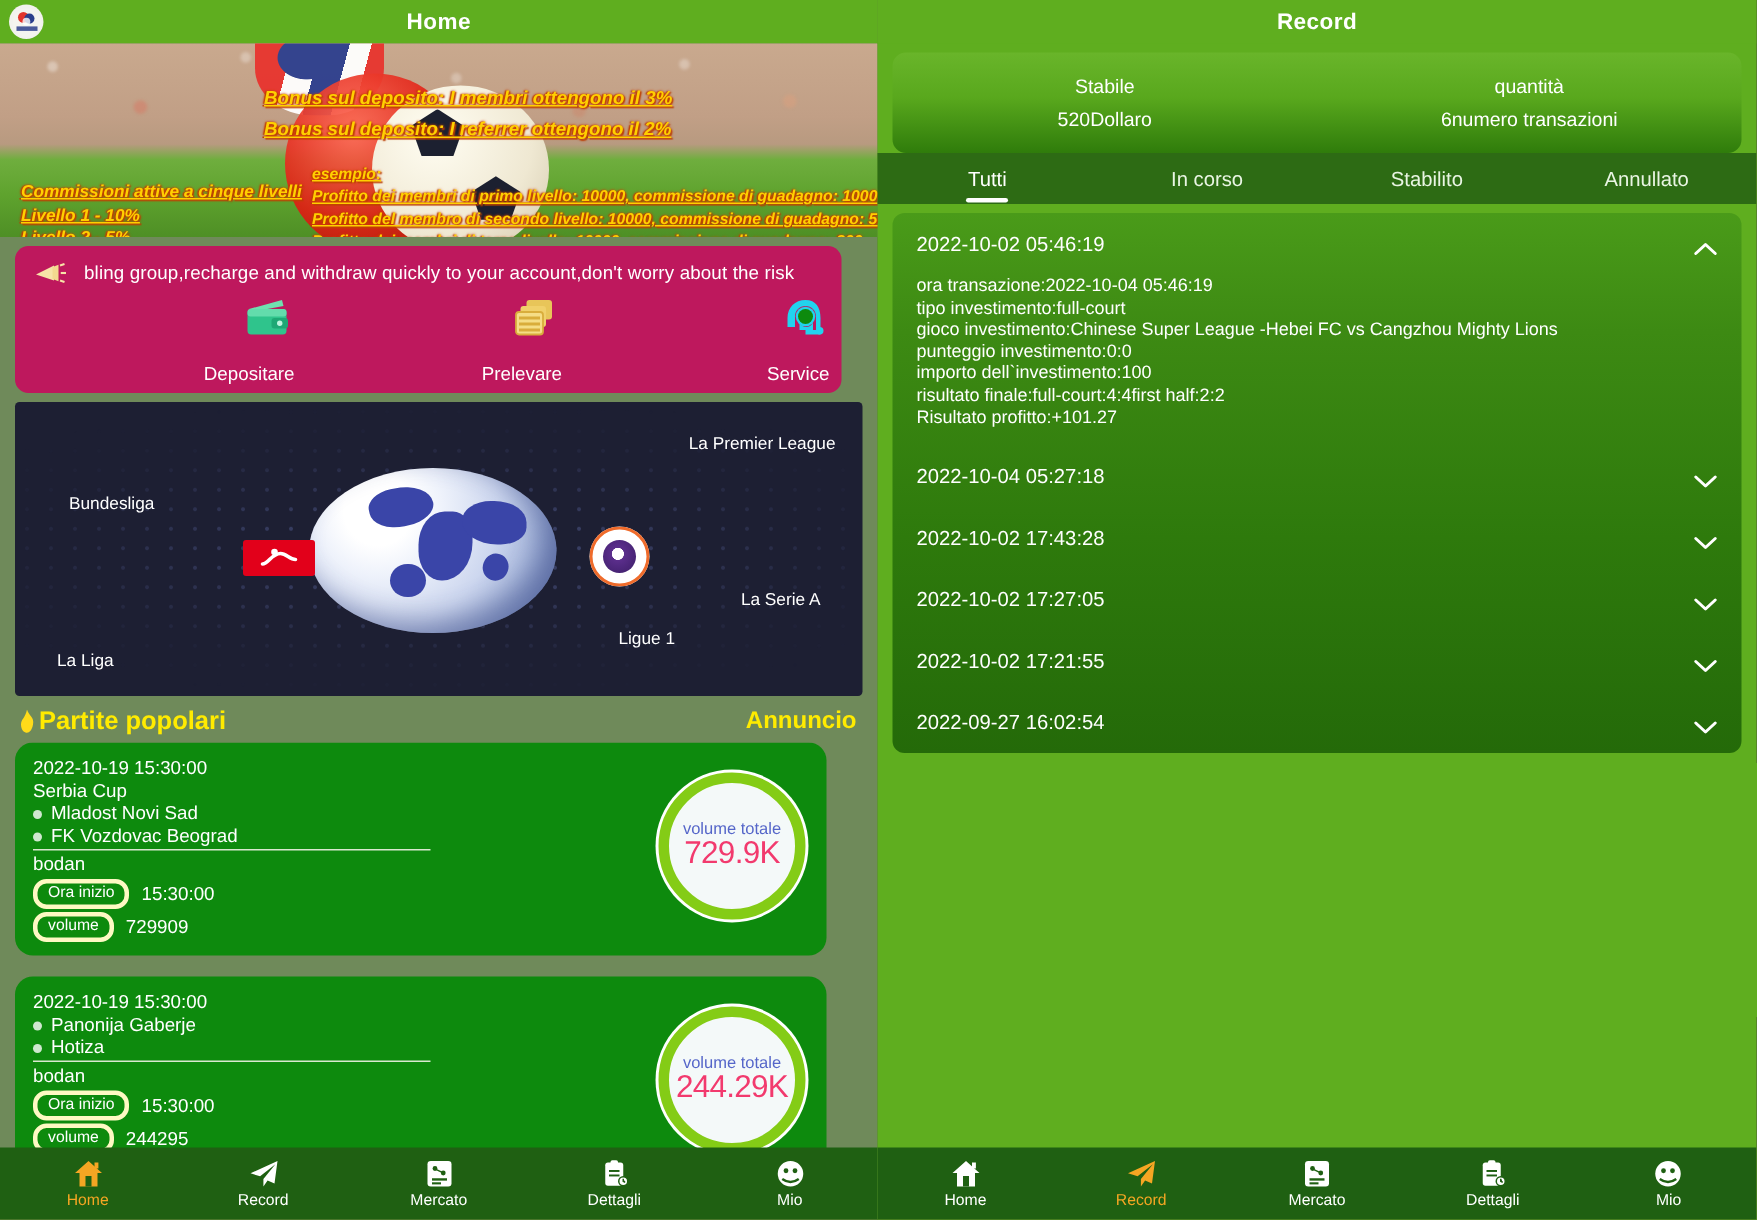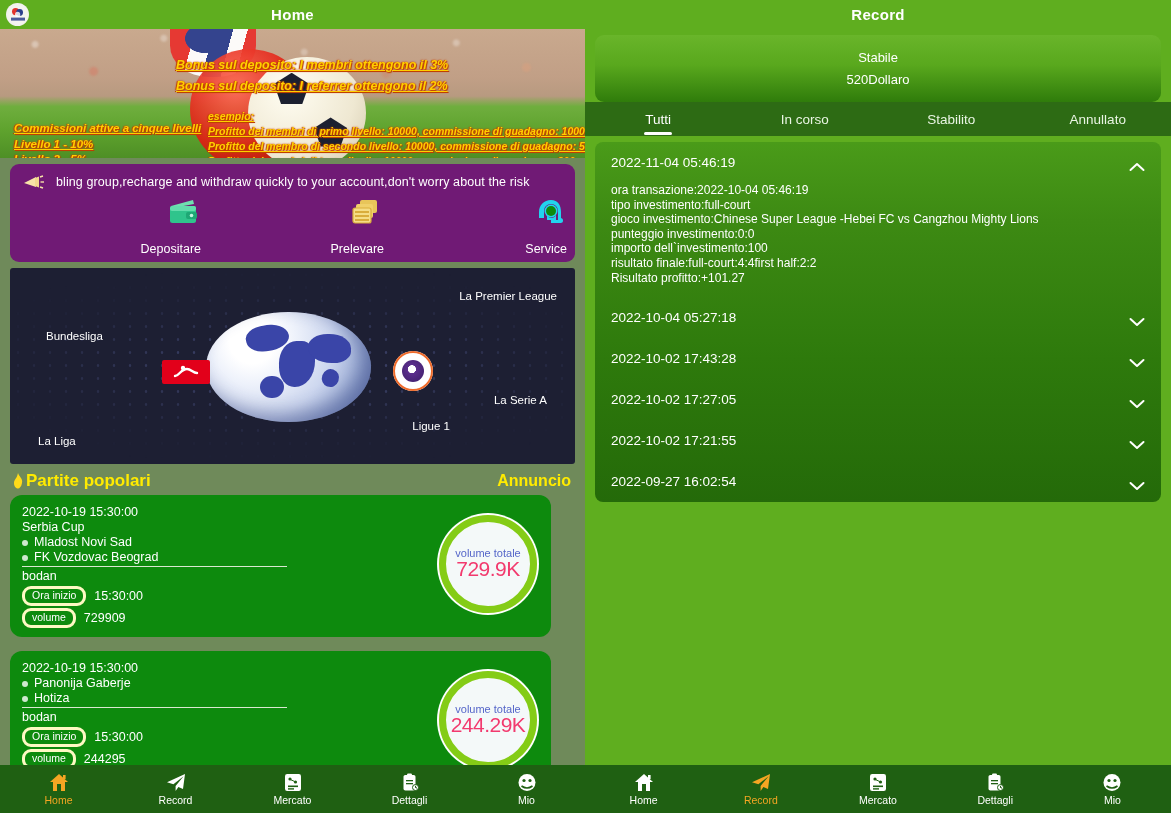--- a/index.html
+++ b/index.html
@@ -94,21 +94,21 @@
     text-shadow: 0 0 2px #d24a00, 1px 1px 1px #b83c00, -1px 0 1px #b83c00;
     white-space: nowrap;
     text-decoration: underline;
   }
   .bonus-block { left:176px; top:26px; font-size:12.5px; line-height:21px; }
   .comm-block  { left:14px; top:92px; font-size:11.5px; line-height:15.5px; }
   .ex-block    { left:208px; top:80px; font-size:10.5px; line-height:15px; }
 
   
   .promo {
-    margin: 6px 10px 0 10px; background: #701a75;
+    margin: 6px 24px 0 10px; background: #be185d;
     border-radius: 9px; padding: 8px 8px 6px 8px;
     flex: 0 0 auto; position: relative;
   }
   .promo-top { display:flex; align-items:center; gap:8px; padding:2px 0 4px 4px; }
   .megaphone {
     width:26px; height:16px; flex:0 0 26px; position:relative;
   }
   .megaphone svg { display:block; }
   .promo-text { color:#ffffff; font-size:12.5px; letter-spacing:.1px; }
   .promo-actions { display:flex; margin-top:2px; }
@@ -521,35 +521,39 @@
     <div class="topbar">
       <div class="topbar-title">Record</div>
     </div>
 
     <div class="stats-wrap">
       <div class="stats-card">
         <div class="stat">
           <span class="stat-k">Stabile</span>
           <span class="stat-v">520Dollaro</span>
         </div>
+        <div class="stat">
+          <span class="stat-k">quantità</span>
+          <span class="stat-v">6numero transazioni</span>
+        </div>
       </div>
     </div>
 
     <div class="tabs">
       <div class="tab active">Tutti</div>
       <div class="tab">In corso</div>
       <div class="tab">Stabilito</div>
       <div class="tab">Annullato</div>
     </div>
 
     <div class="records">
 
       <div class="rec">
         <div class="rec-head">
-          <span class="rec-date">2022-11-04 05:46:19</span>
+          <span class="rec-date">2022-10-02 05:46:19</span>
           <span class="chev">
             <svg width="16" height="10" viewBox="0 0 16 10">
                 <path d="M1.5 8 L8 2 L14.5 8" stroke="#ffffff" stroke-width="2" fill="none" stroke-linecap="round" stroke-linejoin="round"></path>
               </svg>
           </span>
         </div>
         <div class="rec-body">
           <div>ora transazione:2022-10-04 05:46:19</div>
           <div>tipo investimento:full-court</div>
           <div>gioco investimento:Chinese Super League -Hebei FC vs Cangzhou Mighty Lions</div>

